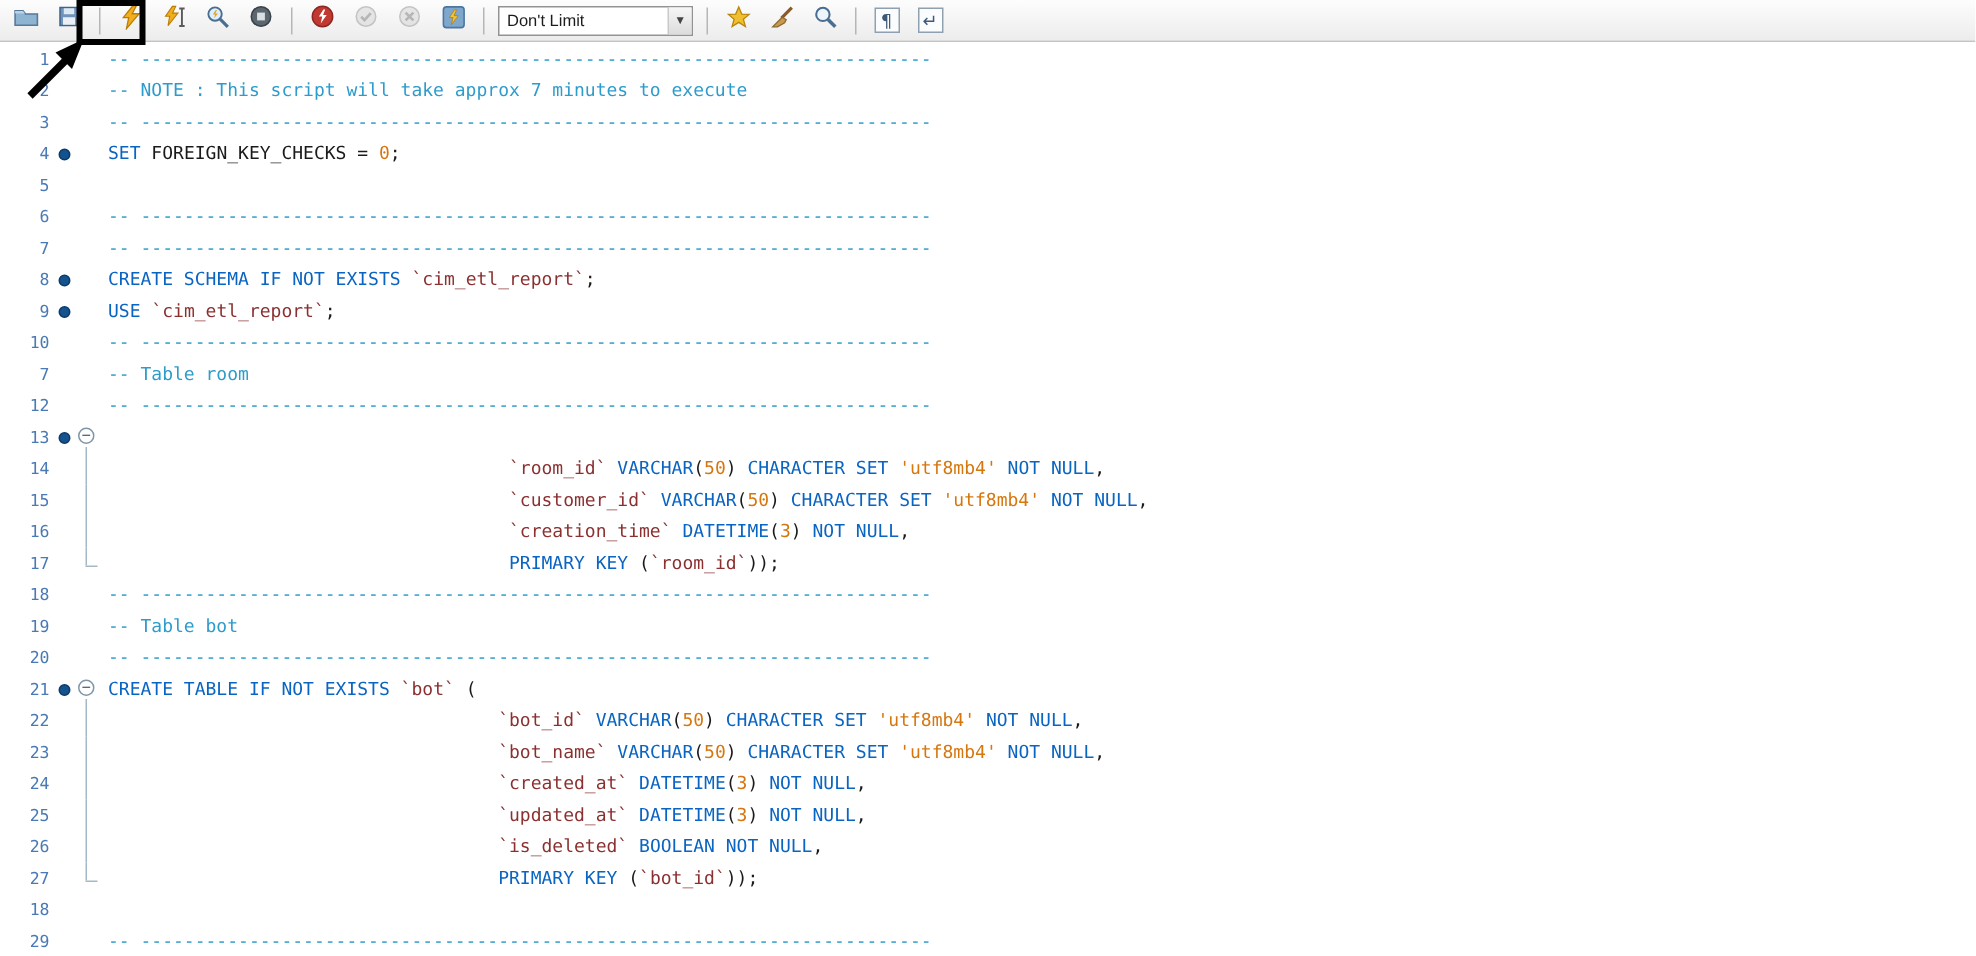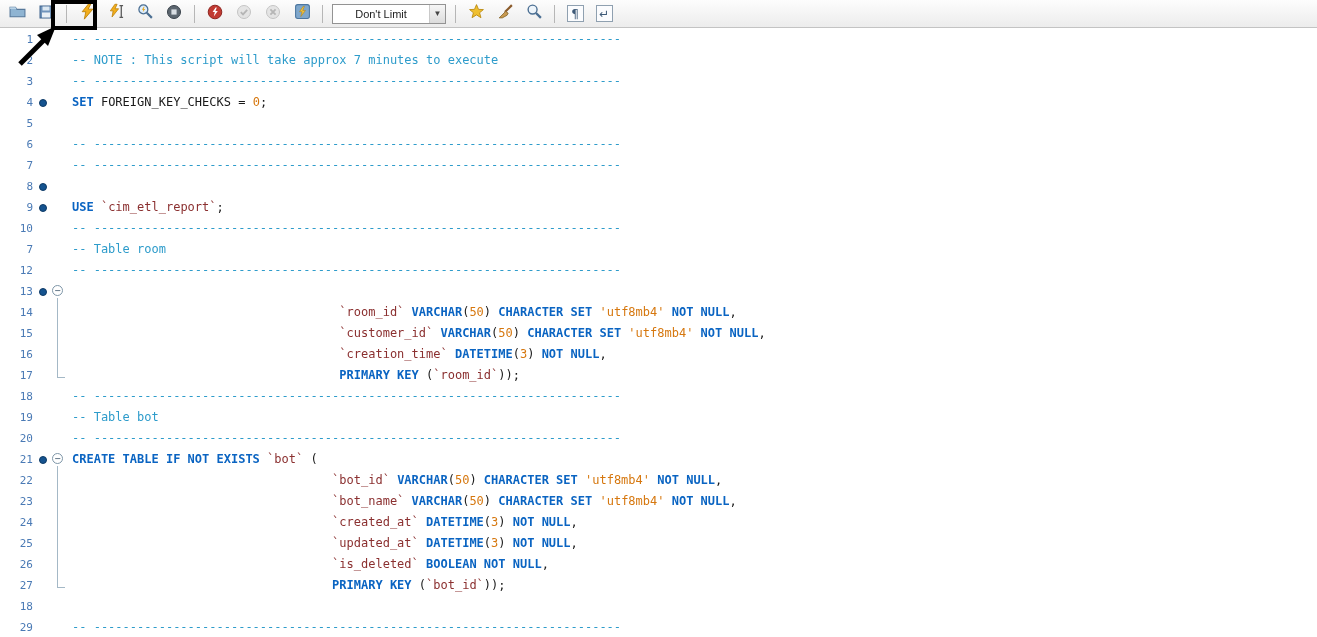--- a/index.html
+++ b/index.html
@@ -6,22 +6,22 @@
   html,body { width:1317px; height:637px; background:#ffffff; overflow:hidden;
               font-family:"Liberation Sans", sans-serif; position:relative; }
 
   
   .toolbar { height:28px; display:flex; align-items:center; gap:7px; padding:0 6px;
              background:linear-gradient(#fdfdfd,#ececec); border-bottom:1px solid #c3c3c3; }
   .tb-btn { width:22px; height:22px; display:flex; align-items:center; justify-content:center;
             flex:0 0 auto; border-radius:2px; }
   .tb-sep { width:1px; height:18px; background:#b6b6b6; margin:0 2px; flex:0 0 auto; }
   .disabled { opacity:.65; }
-  .combo { height:20px; width:114px; background:#fff; border:1px solid #939393;
-           display:flex; align-items:center; font-size:11px; color:#1c1c1c; flex:0 0 auto;text-align:center; }
+  .combo { height:20px; width:130px; background:#fff; border:1px solid #939393;
+           display:flex; align-items:center; font-size:11px; color:#1c1c1c; flex:0 0 auto; }
   .combo-text { flex:1; padding:0 5px; white-space:nowrap; overflow:hidden; }
   .combo-arrow { width:16px; height:18px; border-left:1px solid #c9c9c9;
                  background:linear-gradient(#f6f6f6,#dcdcdc); display:flex; align-items:center;
                  justify-content:center; font-size:8px; color:#444; }
   .boxed-glyph { width:17px; height:17px; border:1px solid #8fa0b0; background:#fbfcfe;
                  display:flex; align-items:center; justify-content:center;
                  font-size:12px; color:#3e5a78; font-family:"DejaVu Sans", sans-serif; }
 
   
   .annot { position:absolute; top:0; left:0; z-index:60; pointer-events:none; }
@@ -38,21 +38,21 @@
   .fd { flex:0 0 18px; width:18px; position:relative; }
   .fold-start .fc { position:absolute; top:4px; left:2px; width:11px; height:11px;
                     border:1px solid #7e96a8; border-radius:50%; background:#fff;
                     font-size:10px; line-height:9px; text-align:center; color:#4a6075; }
   .fold-start::after { content:""; position:absolute; left:7px; top:17px; bottom:0; width:1px; background:#a4b8c6; }
   .fold-line::before { content:""; position:absolute; left:7px; top:0; bottom:0; width:1px; background:#a4b8c6; }
   .fold-end::before  { content:""; position:absolute; left:7px; top:0; height:12px; width:1px; background:#a4b8c6; }
   .fold-end::after   { content:""; position:absolute; left:7px; top:12px; width:8px; height:1px; background:#a4b8c6; }
   .code { white-space:pre; padding-left:4px; color:var(--c-plain,#1a1a1a); }
   .t-cm { color:var(--c-comment,#2e9ccb); }
-  .t-kw { color:var(--c-keyword,#0a64c2); font-weight:bold; }
+  .t-kw { color:var(--c-keyword,#0a64c2); font-weight:normal; }
   .t-id { color:var(--c-ident,#8b3030); }
   .t-st { color:var(--c-string,#d6770e); }
   .t-nu { color:var(--c-number,#d6770e); }
   .t-pl { color:var(--c-plain,#1a1a1a); }
 </style>
 </head>
 <body>
 
 <div class="toolbar">
 
@@ -249,20 +249,21 @@
         <span class="mk"></span>
         <span class="fd"></span>
         <span class="code"><span class="t-cm">-- -------------------------------------------------------------------------</span></span>
       </div>
       <div class="line">
         <span class="ln">8</span>
         <span class="mk">
           <span class="dot"></span>
         </span>
         <span class="fd"></span>
+        <span class="code"><span class="t-kw">CREATE SCHEMA IF NOT EXISTS</span><span class="t-pl"> </span><span class="t-id">`cim_etl_report`</span><span class="t-pl">;</span></span>
       </div>
       <div class="line">
         <span class="ln">9</span>
         <span class="mk">
           <span class="dot"></span>
         </span>
         <span class="fd"></span>
         <span class="code"><span class="t-kw">USE</span><span class="t-pl"> </span><span class="t-id">`cim_etl_report`</span><span class="t-pl">;</span></span>
       </div>
       <div class="line">

